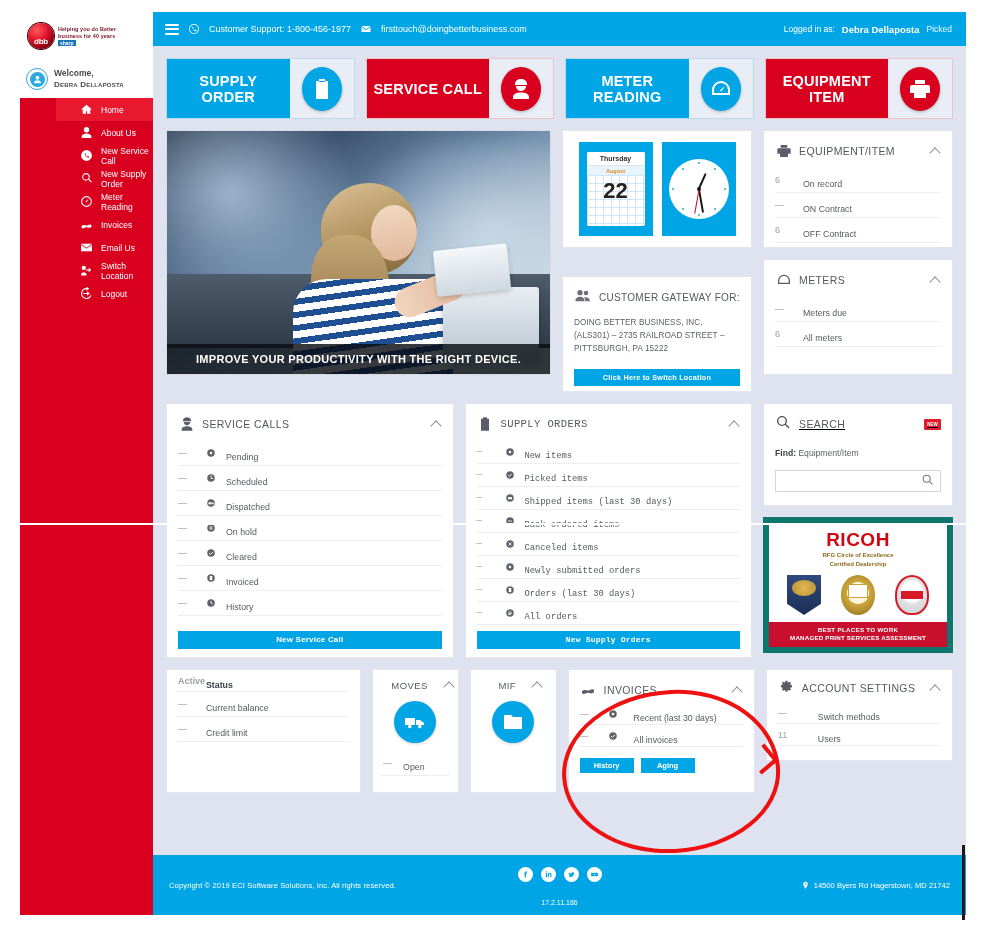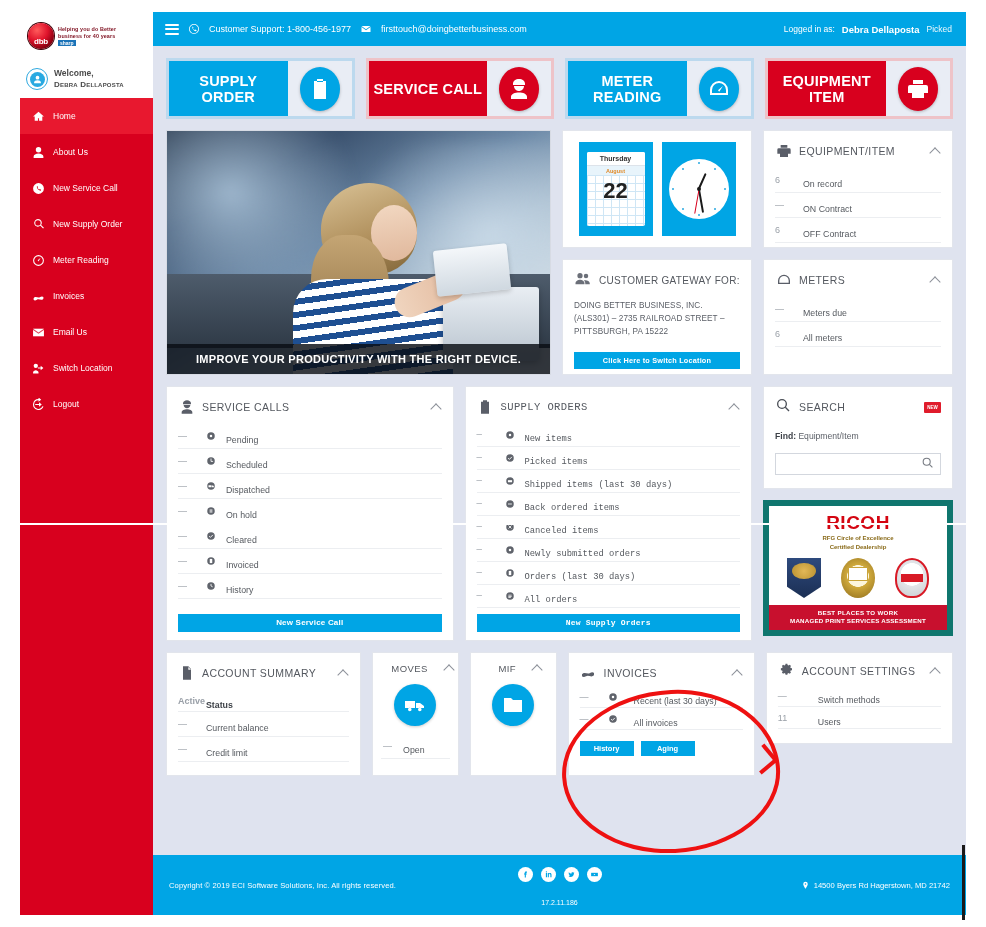--- a/index.html
+++ b/index.html
@@ -65,22 +65,22 @@
     width:15px;height:15px;border-radius:50%;background:#29a9e1;
     display:flex;align-items:center;justify-content:center;
   }
   .wel-avatar .inner svg{ width:9px;height:9px;fill:#fff; }
   .wel-text{ display:flex; flex-direction:column; line-height:11px; }
   .wel-text .w1{ font-size:8.5px; color:#4a4a4a; font-weight:bold; }
   .wel-text .w2{ font-size:8px; color:#4a4a4a; font-weight:bold; font-variant:small-caps; letter-spacing:.2px;}
 
   .side-nav{ position:absolute; left:0; top:86px; width:133px; }
   .nav-item{
-    height:36px; display:flex; align-items:center; gap:8px; padding-left:12px;
-    color:#ffffff; font-size:8.5px; cursor:pointer;
+    height:23px; display:flex; align-items:center; gap:8px; padding-left:24px;
+    color:#ffffff; font-size:8.5px; cursor:pointer;margin-left:36px;
   }
   .nav-item.active{ background:#e8182f; }
   .nav-ico{ width:13px; height:13px; flex:none; display:flex; align-items:center; justify-content:center; }
   .nav-ico svg{ width:13px; height:13px; fill:#ffffff; }
 
   
   #main{
     position:absolute; left:153px; top:12px; width:813px; height:903px;
     background:#dfe3ef;
   }
@@ -97,21 +97,21 @@
   .tb-right{ margin-left:auto; display:flex; align-items:center; gap:7px; font-size:8.5px;}
   .tb-user{ font-weight:bold; font-size:9.5px; }
   .tb-opt{ opacity:.92; }
 
   
   .tiles{
     display:flex; gap:11px; padding:12px 13px 0 13px;
   }
   .tile{
     flex:1; height:61px; display:flex; align-items:stretch;
-    background:#e9edf5; border:3px solid #737373; position:relative;
+    background:#e9edf5; border:1px solid #737373; position:relative;
     cursor:pointer;
   }
   .tile .lab{
     flex:1; display:flex; align-items:center; justify-content:center;
     color:#fff; font-weight:bold; font-size:14.5px; letter-spacing:.2px;
     text-align:center; line-height:16px; padding:0 4px;
   }
   .tile .circ{
     width:64px; display:flex; align-items:center; justify-content:center;
   }
@@ -269,21 +269,21 @@
   .gateway{ width:190px; background:#fff; border:1px solid #e2e5ec; padding:10px 11px 12px 11px; }
   .gw-head{ display:flex; align-items:center; gap:7px; margin-bottom:9px; }
   .gw-head svg{ width:18px;height:18px; fill:#6b6f78; }
   .gw-head span{ font-size:10px; color:#54585f; letter-spacing:.3px; }
   .gw-addr{ font-size:8.2px; color:#5a5e66; line-height:13px; letter-spacing:.1px; }
   .gw-btn{ margin-top:14px; height:17px; line-height:17px; background:#00a5e5; color:#fff;
     font-size:7.3px; font-weight:bold; text-align:center; cursor:pointer; letter-spacing:.2px;}
 
   
   .search-card{ width:190px; background:#fff; border:1px solid #e2e5ec; padding:10px 11px 13px 11px; position:relative;}
-  .sc-head{ display:flex; align-items:center; gap:8px; }
+  .sc-head{ display:flex; align-items:center; gap:8px;text-decoration:underline; }
   .sc-head .mag svg{ width:16px;height:16px; fill:none; stroke:#4a4e56; stroke-width:2; }
   .sc-head .t{ font-size:10.5px; color:#54585f; letter-spacing:.4px; }
   .sc-badge{ margin-left:auto; width:17px;height:11px;background:#e01b2b;border-radius:1px;
     display:flex;align-items:center;justify-content:center;color:#fff;font-size:4.5px;font-weight:bold;}
   .sc-find{ margin-top:14px; font-size:8.6px; color:#5a5e66; }
   .sc-find b{ color:#3b3f46; }
   .sc-input{ margin-top:12px; height:22px; border:1px solid #d3d7de; background:#fff;
     display:flex; align-items:center; padding:0 6px; }
   .sc-input input{ flex:1; border:none; outline:none; font-size:8.5px; color:#444;
     font-family:"Liberation Sans",sans-serif; background:transparent;}
@@ -547,21 +547,21 @@
             <div class="body"></div>
               <div class="device2"></div>
               <div class="arm"></div>
               <div class="device"></div>
           </div>
           <div class="bar">
               <span>IMPROVE YOUR PRODUCTIVITY WITH THE RIGHT DEVICE.</span>
             </div>
         </div>
 
-        <div style="display:flex;flex-direction:column;gap:11px;">
+        <div style="display:flex;flex-direction:column;gap:28px;">
           <div class="calclock">
             <div class="cal-box">
               <div class="cal-paper">
                 <div class="cal-dow">Thursday</div>
                 <div class="cal-mon">August</div>
                 <div class="cal-grid">
                     <div class="cal-day">22</div>
                   </div>
               </div>
             </div>
@@ -866,29 +866,20 @@
               <div class="b1">BEST PLACES TO WORK</div>
               <div class="b2">MANAGED PRINT SERVICES ASSESSMENT</div>
             </div>
           </div>
         </div>
       </div>
 
       <div class="row" style="margin-top:11px;">
 
         <div class="card" style="width:198px;height:124px;">
-          <div class="card-head">
-            <span class="hico">
-                <svg viewBox="0 0 24 24">
-                  <path d="M6 2h8l4 4v16H6zm8 1v4h4M8 11h8v1.4H8zm0 3h8v1.4H8z"></path>
-                </svg>
-              </span>
-            <span class="htxt">ACCOUNT SUMMARY</span>
-            <span class="chev"></span>
-          </div>
           <div class="list">
             <div class="li" style="height:22px;font-weight:bold;color:#3e4248;">
               <span class="cnt">Active</span>
               <span class="lbl">Status</span>
             </div>
             <div class="li">
               <span class="cnt">—</span>
               <span class="lbl">Current balance</span>
               </div>
             <div class="li">

